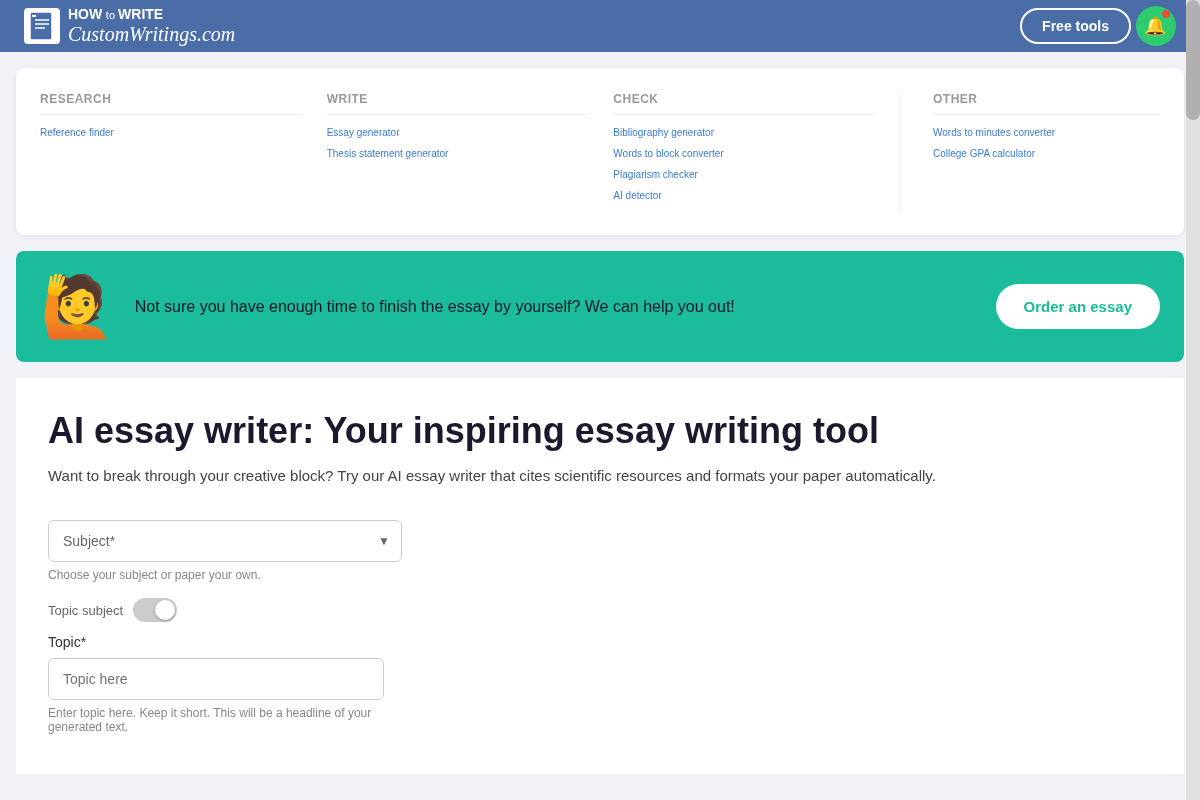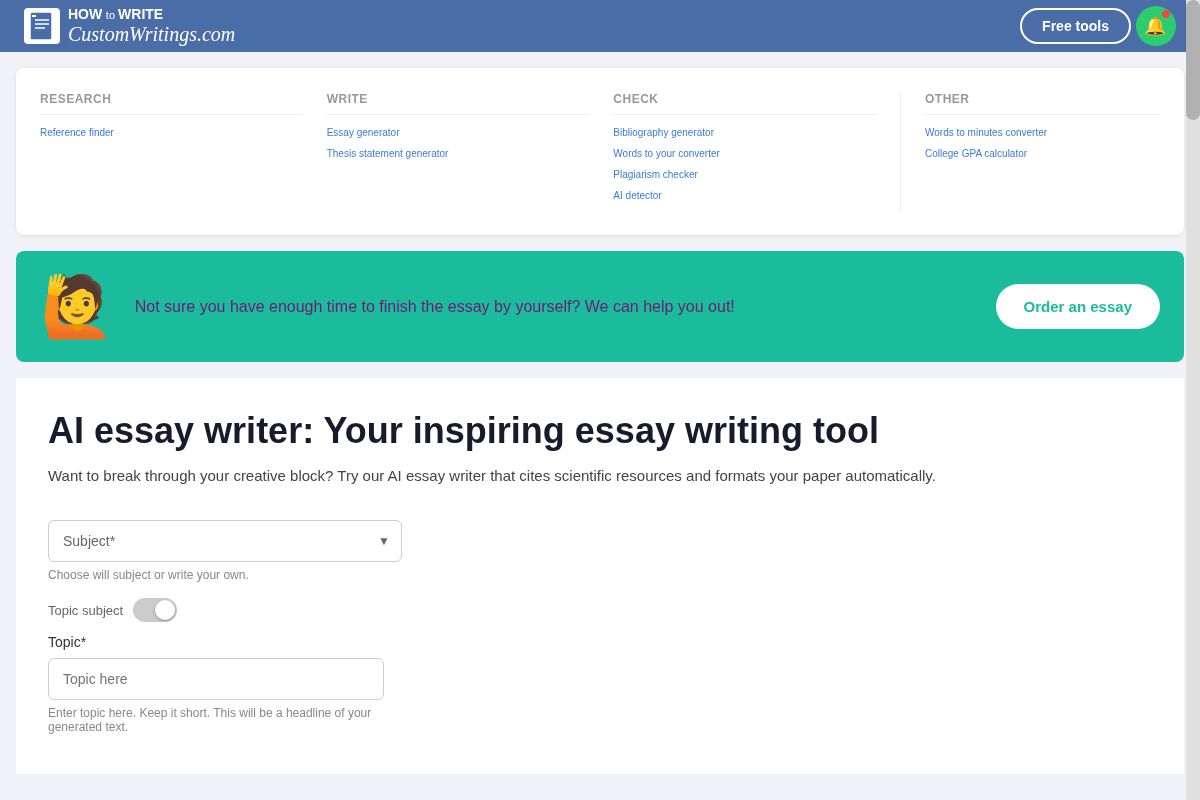--- a/index.html
+++ b/index.html
@@ -147,21 +147,21 @@
       display: flex;
       align-items: center;
       gap: 20px;
     }
     .banner-mascot {
       font-size: 60px;
       flex-shrink: 0;
     }
     .banner-text {
       flex: 1;
-      color: #701a75;
+      color: #0f172a;
       font-size: 16px;
       line-height: 1.5;
     }
     .order-btn {
       background: white;
       color: #1abc9c;
       border: none;
       padding: 14px 28px;
       border-radius: 28px;
       font-size: 15px;
@@ -321,26 +321,26 @@
 
     <div class="menu-section">
       <div class="menu-section-title">WRITE</div>
       <a class="menu-link">Essay generator</a>
       <a class="menu-link">Thesis statement generator</a>
     </div>
 
     <div class="menu-section">
       <div class="menu-section-title">CHECK</div>
       <a class="menu-link">Bibliography generator</a>
-      <a class="menu-link">Words to your converter</a>
+      <a class="menu-link">Words to block converter</a>
       <a class="menu-link">Plagiarism checker</a>
       <a class="menu-link">AI detector</a>
     </div>
 
-    <div class="menu-section" style="border-left:1px solid #eee;padding-left:24px;padding-right:0;flex:0 0 260px;">
+    <div class="menu-section" style="border-left:1px solid #eee;padding-left:32px;padding-right:0;flex:0 0 260px;">
       <div class="menu-section-title">OTHER</div>
       <a class="menu-link">Words to minutes converter</a>
       <a class="menu-link">College GPA calculator</a>
     </div>
   </div>
 
   <div class="banner">
     <div class="banner-mascot">🙋</div>
     <div class="banner-text">Not sure you have enough time to finish the essay by yourself? We can help you out!</div>
     <button class="order-btn">Order an essay</button>
@@ -359,21 +359,21 @@
             <option>English</option>
             <option>History</option>
             <option>Science</option>
             <option>Math</option>
             <option>Literature</option>
             <option>Business</option>
             <option>Other</option>
           </select>
           <span class="select-arrow">▼</span>
         </div>
-        <div class="select-hint">Choose will subject or write your own.</div>
+        <div class="select-hint">Choose your subject or paper your own.</div>
       </div>
 
       <div class="custom-subject-row">
         <span class="custom-subject-label">Topic subject</span>
         <div class="toggle-switch">
           <div class="knob"></div>
         </div>
       </div>
 
       <div class="form-group">

